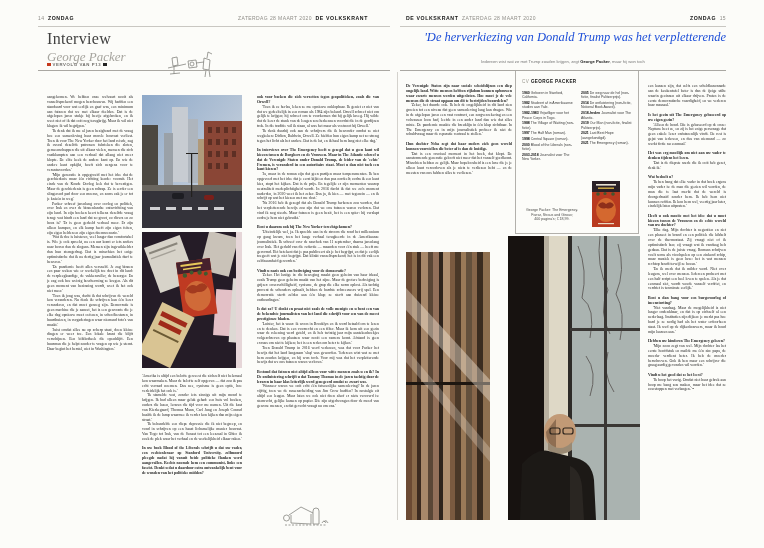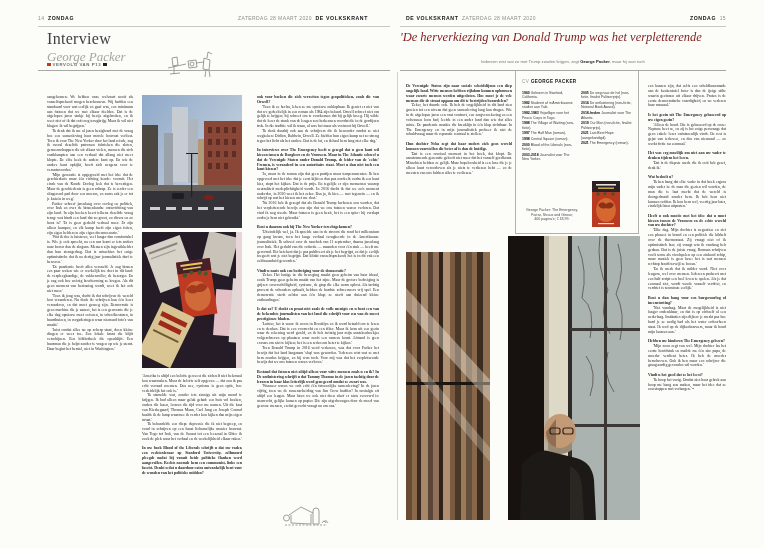--- a/index.html
+++ b/index.html
@@ -13,21 +13,21 @@
   .thinrule{background:#c9c7c2;height:1px;}
   .gutter{background:#d4d2cd;width:1px;}
   
   .rubric{font-size:16px;color:#414140;letter-spacing:.3px;}
   .subject{font-size:13px;font-style:italic;color:#a6a49e;}
   .cont{font-family:"Liberation Sans",sans-serif;font-size:4.3px;letter-spacing:.6px;color:#6e6c68;font-weight:bold;}
   .sq{display:inline-block;width:3.5px;height:3.5px;vertical-align:middle;margin:0 2px 1px 0;}
   .sq.red{background:#c5381c;}
   .sq.blk{background:#222;margin:0 0 1px 2px;}
   
-  .quote{font-size:12.5px;line-height:13.5px;font-style:italic;color:#7f1d1d;text-align:left;}
+  .quote{font-size:12.5px;line-height:13.5px;font-style:italic;color:#1d4ed8;text-align:right;}
   .byline{font-family:"Liberation Sans",sans-serif;font-size:4.2px;color:#777;text-align:center;}
   .byline b{color:#222;}
   
   .coltext{font-size:3.9px;line-height:4.85px;color:#1f1f1f;overflow:hidden;}
   .para{margin:0;text-align:justify;}
   .para.p{text-indent:5px;}
   .para.first{text-indent:0;}
   .para.q{font-weight:bold;margin-top:4.6px;text-indent:0;}
   .para.qfirst{font-weight:bold;text-indent:0;}
   

